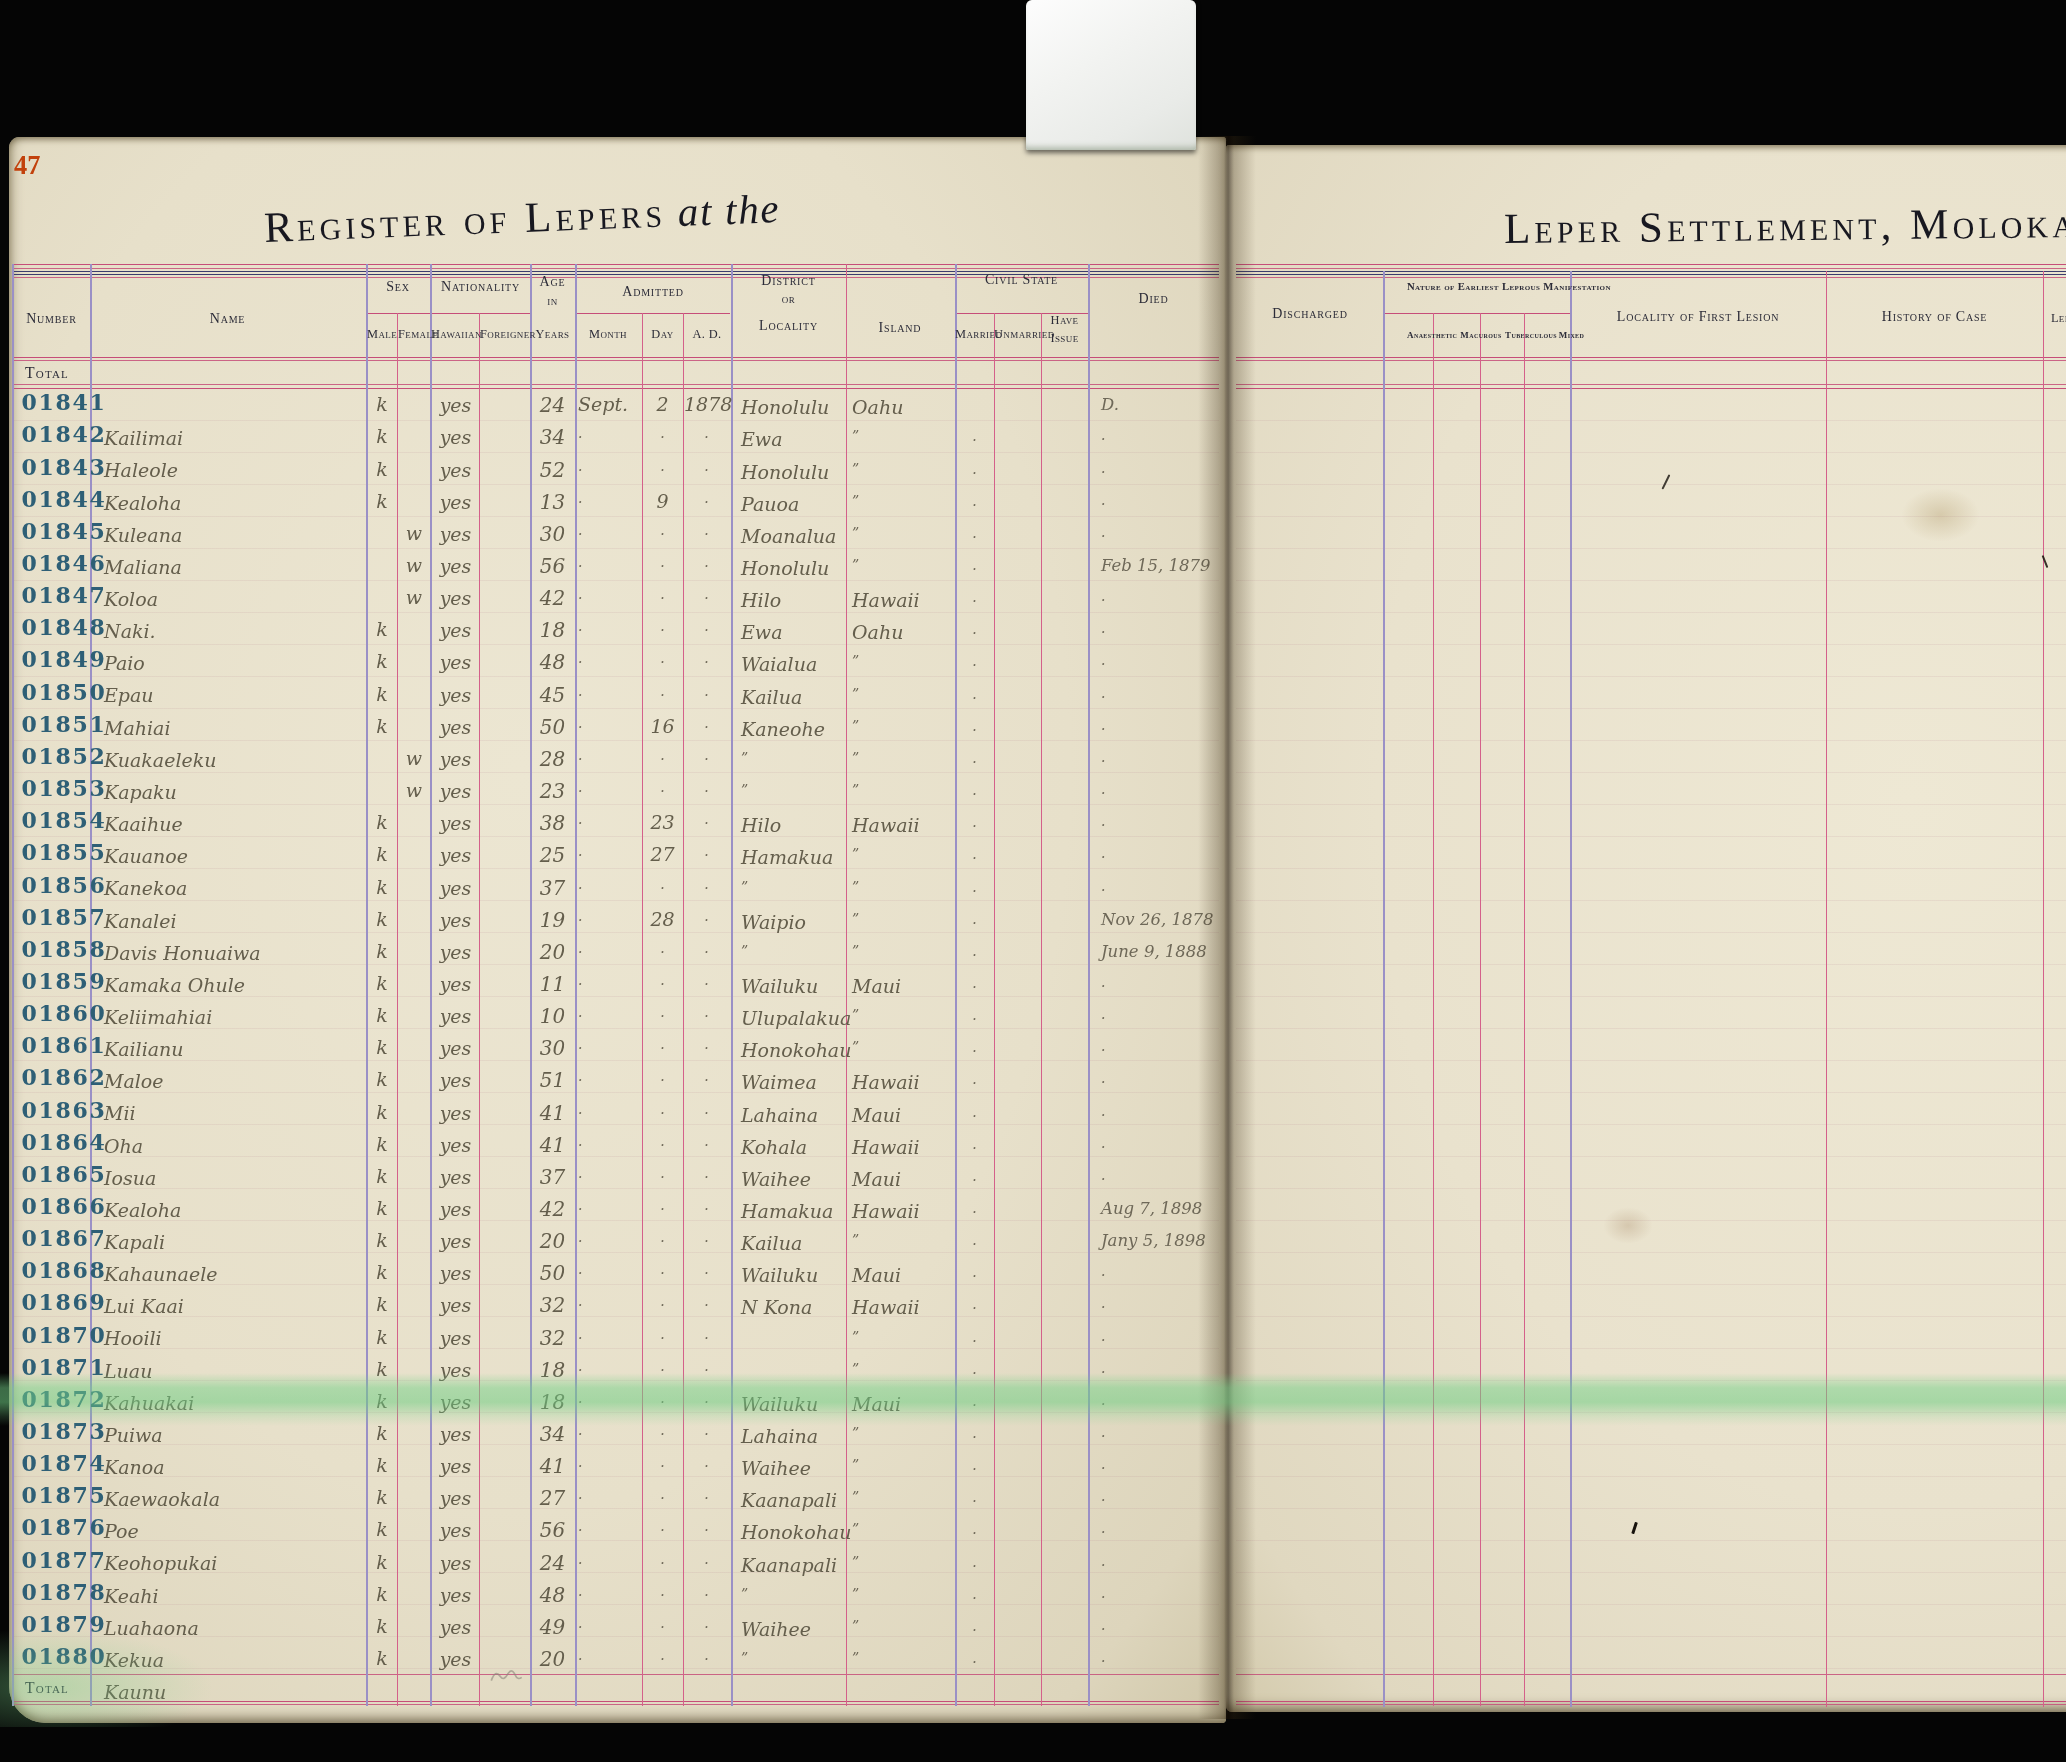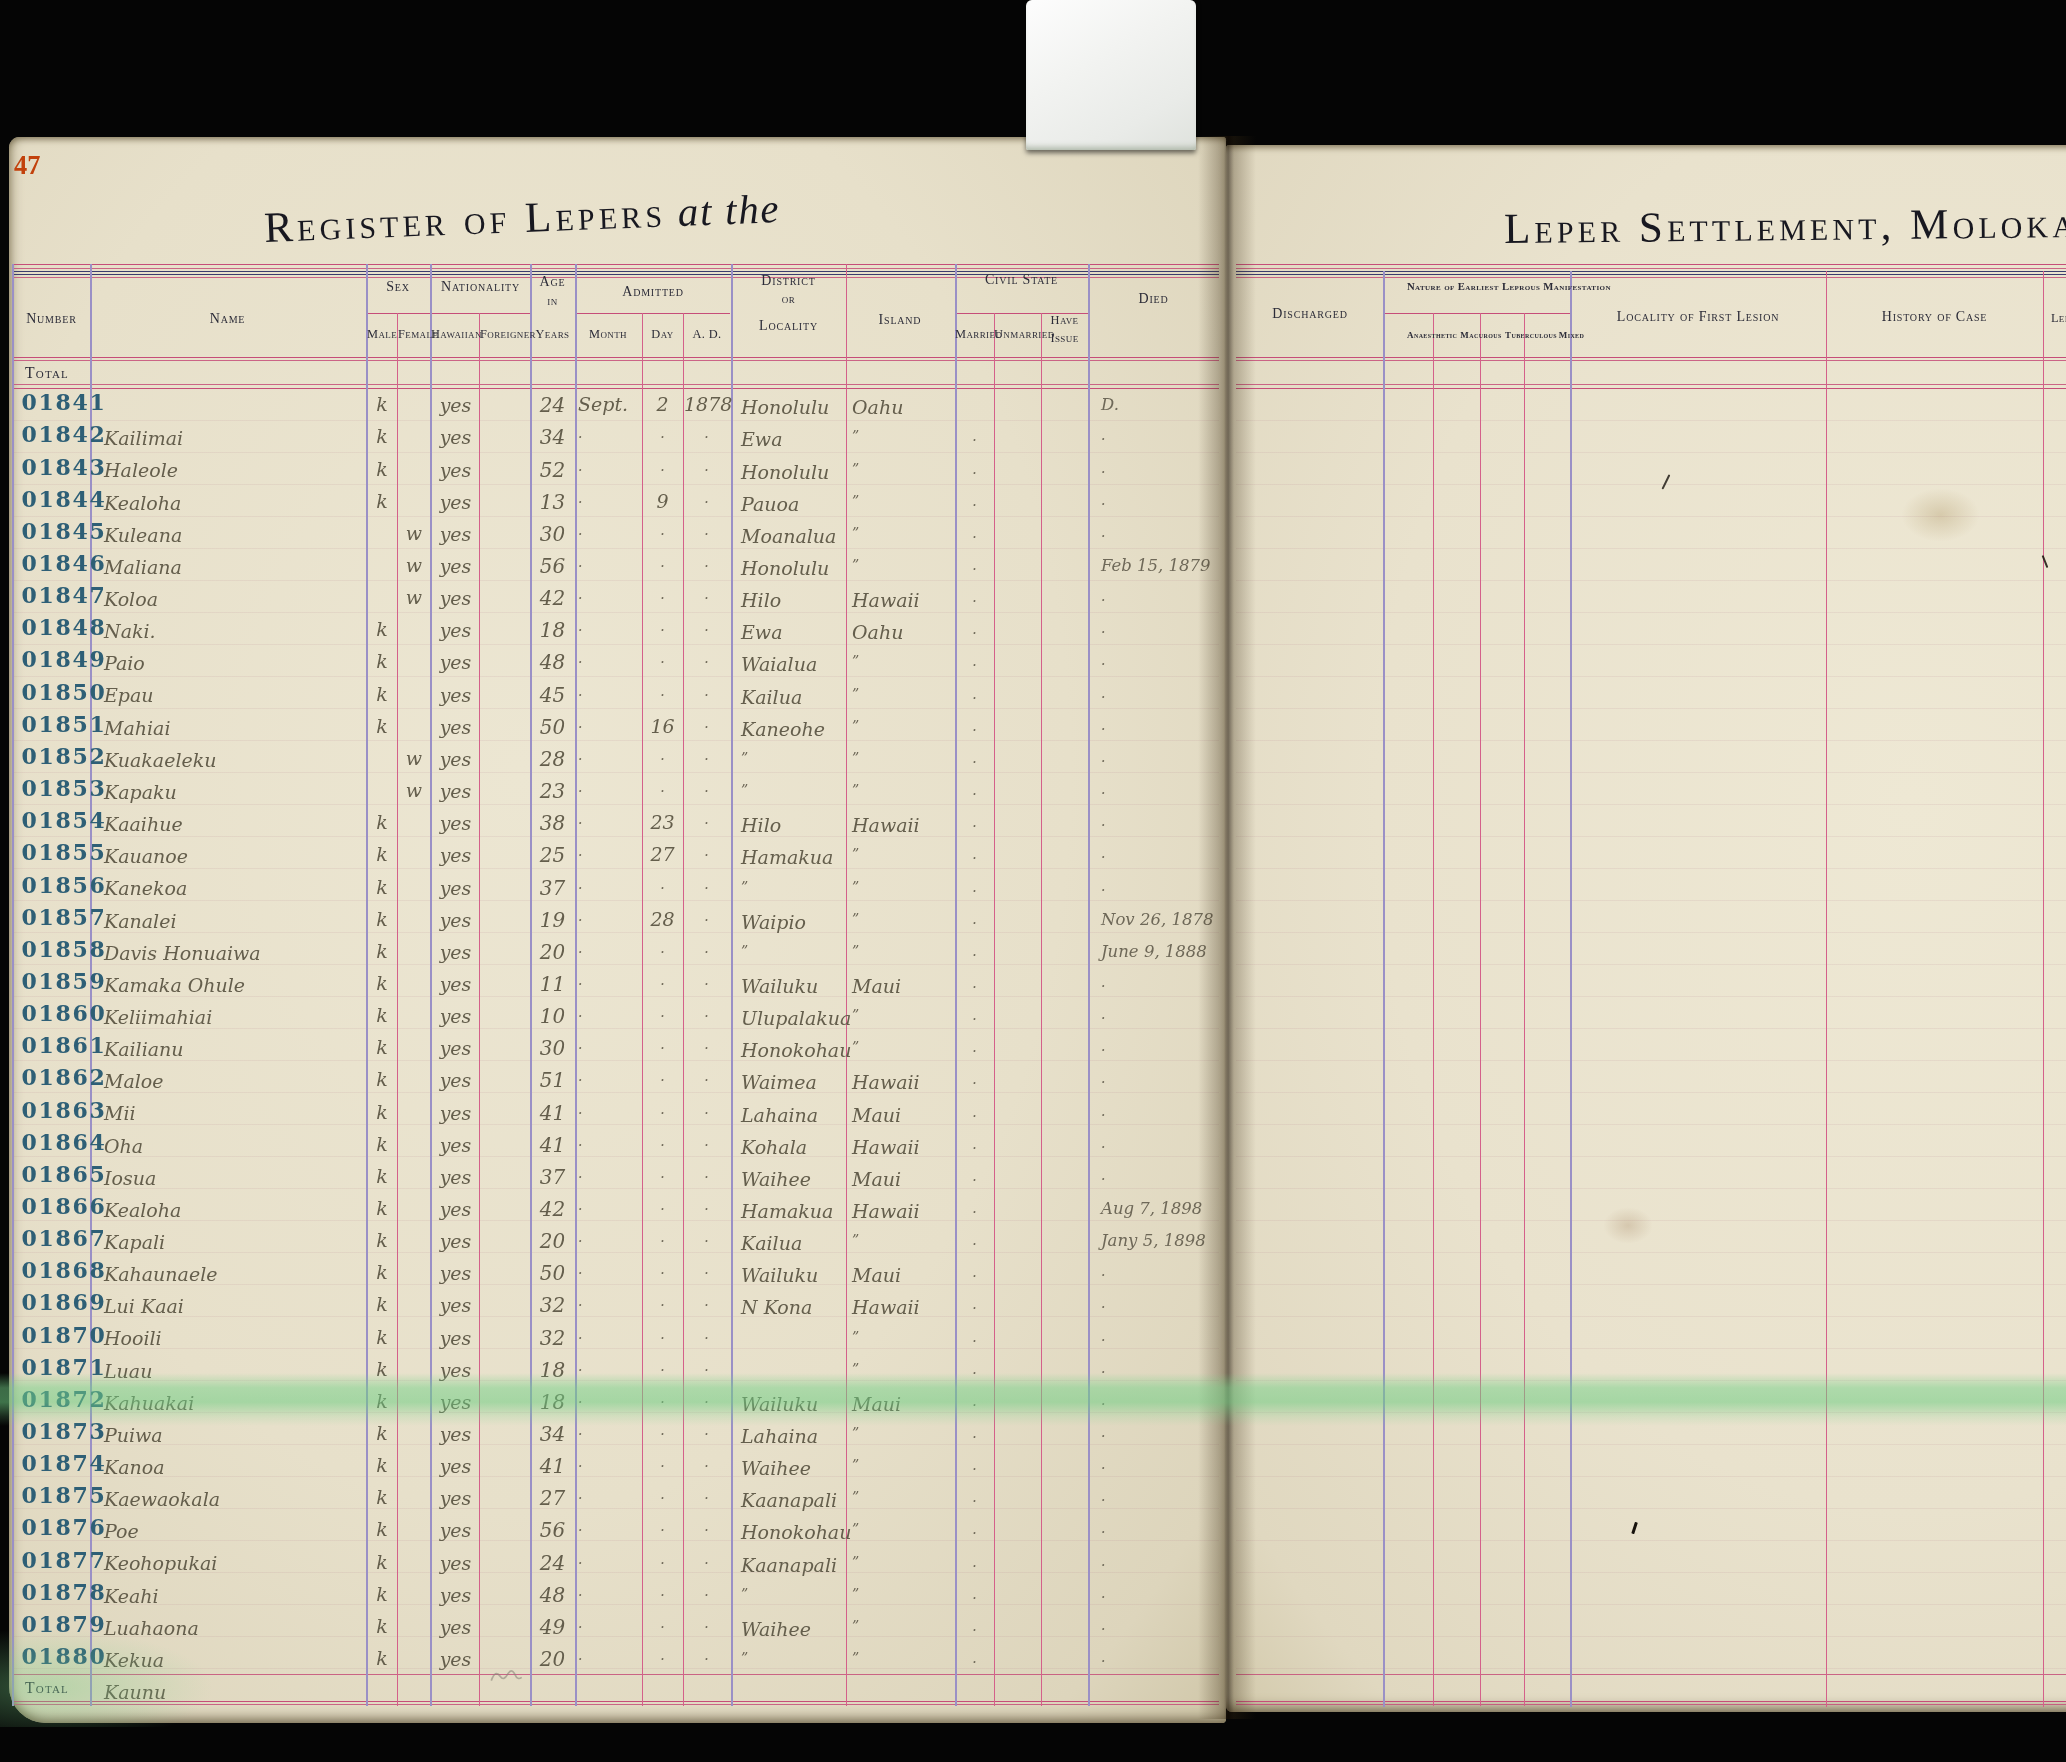--- a/index.html
+++ b/index.html
@@ -117,21 +117,21 @@
   <div class="hl-label sz-b" style="left:530px;top:274px;width:45px;">Age</div>
   <div class="hl-label sz-c" style="left:530px;top:294px;width:45px;">in</div>
   <div class="hl-label sz-c" style="left:530px;top:327px;width:45px;">Years</div>
   <div class="hl-label sz-b" style="left:575px;top:284px;width:156px;">Admitted</div>
   <div class="hl-label sz-c" style="left:575px;top:327px;width:66px;">Month</div>
   <div class="hl-label sz-c" style="left:643px;top:327px;width:39px;">Day</div>
   <div class="hl-label sz-c" style="left:684px;top:327px;width:46px;">A. D.</div>
   <div class="hl-label sz-b" style="left:731px;top:273px;width:115px;">District</div>
   <div class="hl-label sz-c" style="left:731px;top:292px;width:115px;">or</div>
   <div class="hl-label sz-b" style="left:731px;top:318px;width:115px;">Locality</div>
-  <div class="hl-label sz-b" style="left:846px;top:312px;width:108px;">Island</div>
+  <div class="hl-label sz-b" style="left:846px;top:320px;width:108px;">Island</div>
   <div class="hl-label sz-b" style="left:955px;top:272px;width:133px;">Civil State</div>
   <div class="hl-label sz-c" style="left:955px;top:327px;width:40px;">Married</div>
   <div class="hl-label sz-c" style="left:994px;top:327px;width:48px;">Unmarried</div>
   <div class="hl-label sz-c" style="left:1042px;top:313px;width:45px;">Have</div>
   <div class="hl-label sz-c" style="left:1042px;top:331px;width:45px;">Issue</div>
   <div class="hl-label sz-b" style="left:1088px;top:291px;width:131px;">Died</div>
 
   <div class="hl-label sz-b" style="left:1236px;top:306px;width:148px;">Discharged</div>
   <div class="hl-label sz-d" style="left:1383px;top:280px;width:187px;">Nature of Earliest Leprous Manifestation</div>
   <div class="hl-label sz-d" style="left:1383px;top:330px;width:50px;font-size:9px;">Anaesthetic</div>

